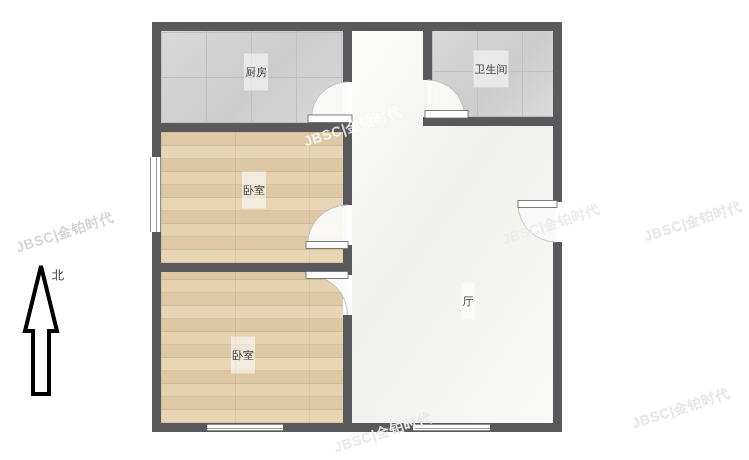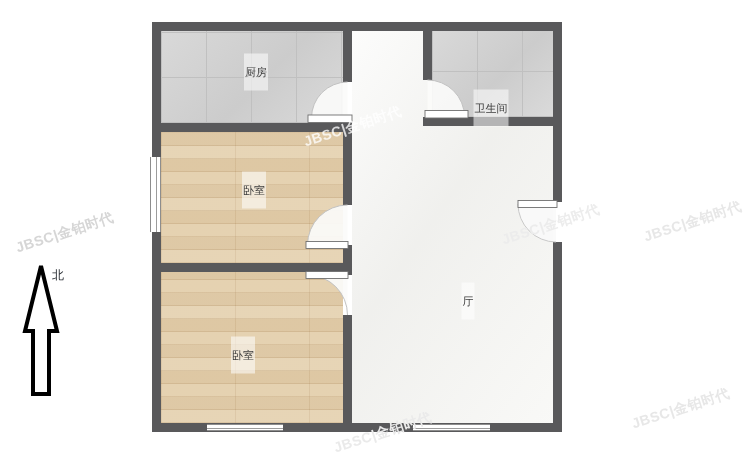--- a/index.html
+++ b/index.html
@@ -103,21 +103,21 @@
     <path d="M347.5,275 L307.5,275 A40,40 0 0 1 347.5,315 Z" fill="#fbfbfa" fill-opacity="0.92"></path>
     <path d="M307.5,275 A40,40 0 0 1 347.5,315" fill="none" stroke="#c2c2c2" stroke-width="1"></path>
     <rect x="306" y="271.5" width="42" height="7" fill="#ffffff" stroke="#6f6f6f" stroke-width="0.9"></rect>
 
     <path d="M556,204 L518,204 A38,38 0 0 0 556,242 Z" fill="#fafafa" fill-opacity="0.9"></path>
     <path d="M518,204 A38,38 0 0 0 556,242" fill="none" stroke="#c9c9c9" stroke-width="1"></path>
     <rect x="518" y="200.5" width="39" height="7" fill="#ffffff" stroke="#6f6f6f" stroke-width="0.9"></rect>
   </svg>
 
   <div class="room-label" style="left:256px;top:72px;">厨房</div>
-  <div class="room-label" style="left:491px;top:69px;margin-top:39px;">卫生间</div>
+  <div class="room-label" style="left:491px;top:69px;">卫生间</div>
   <div class="room-label" style="left:254px;top:190px;">卧室</div>
   <div class="room-label" style="left:243px;top:355px;">卧室</div>
   <div class="room-label" style="left:468px;top:301px;">厅</div>
 
   <svg id="compass" width="50" height="146" viewBox="0 0 50 146">
     <polygon points="23,8 39,73 31,73 31,136 15,136 15,73 7,73" fill="#ffffff" stroke="#000000" stroke-width="4" stroke-linejoin="miter"></polygon>
   </svg>
   <div id="north-label">北</div>
 
   <div class="wm wm1">JBSC|金铂时代</div>

